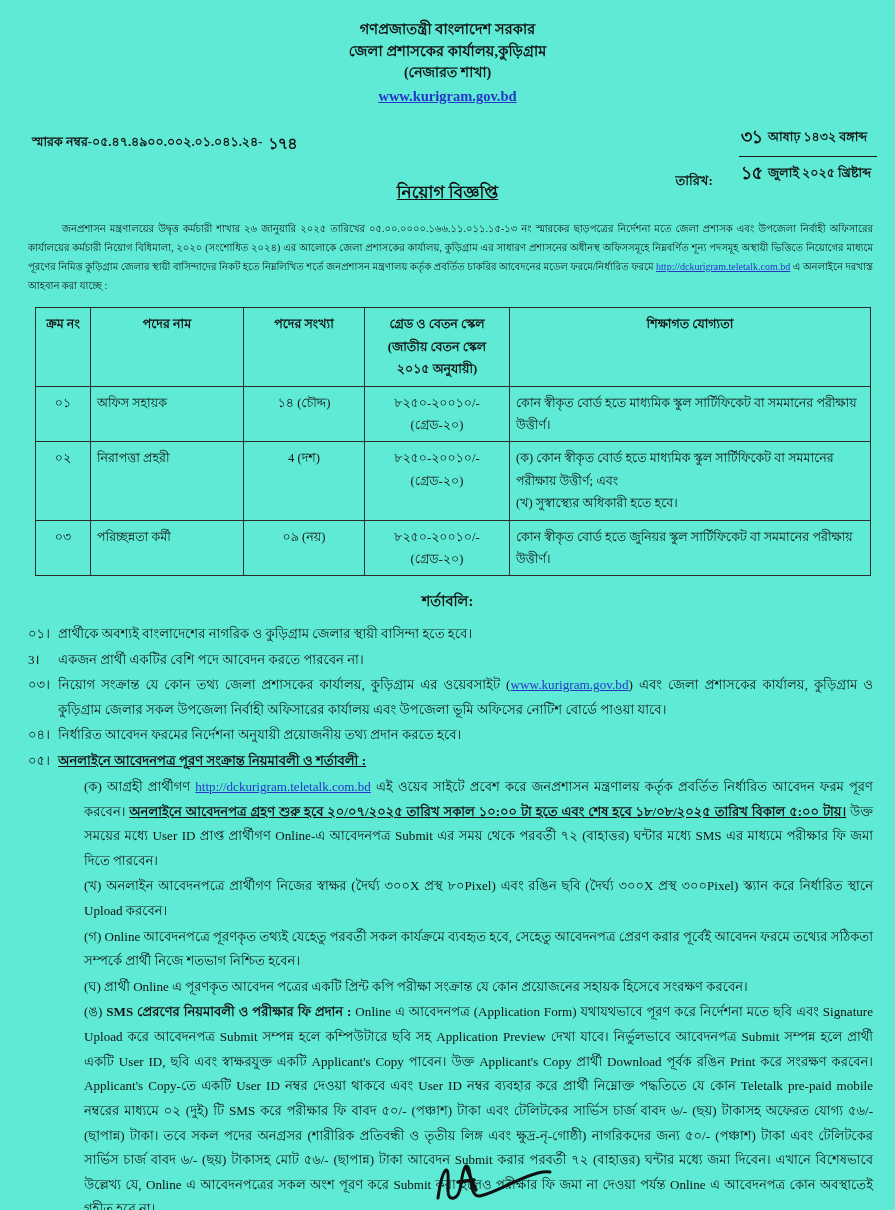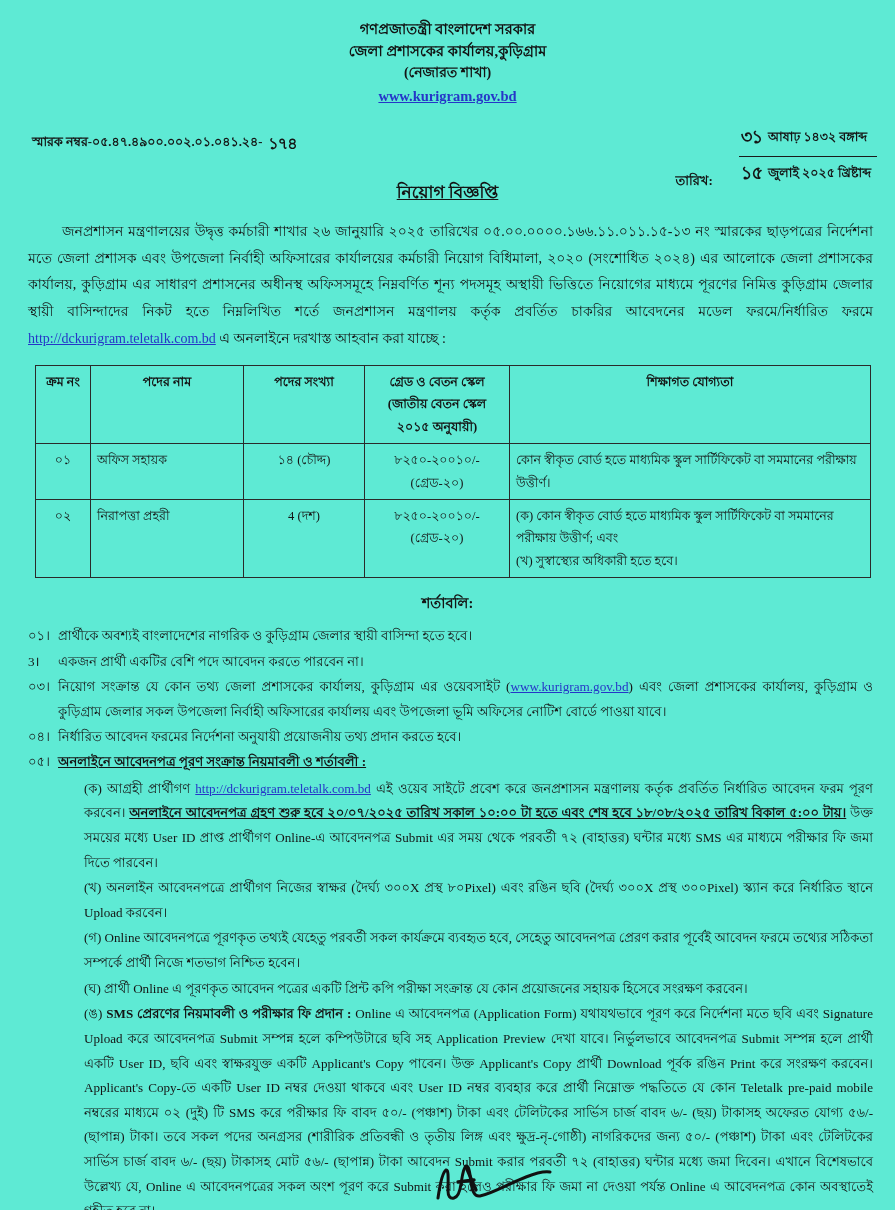--- a/index.html
+++ b/index.html
@@ -108,21 +108,21 @@
     text-align: center;
     font-size: 17px;
     font-weight: 700;
     text-decoration: underline;
     margin: 4px 0 12px 0;
   }
 
   
   .intro {
     margin: 0 22px 0 28px;
-    font-size: 14px;
+    font-size: 10px;
     line-height: 1.92;
     text-align: justify;
     text-justify: inter-word;
     text-indent: 34px;
   }
   .link {
     color: #2536c8;
     text-decoration: underline;
     cursor: pointer;
   }
@@ -270,20 +270,32 @@
           <td class="c-center">4 (দশ)</td>
           <td class="c-center">
             <span class="cell-sub">৮২৫০-২০০১০/-</span>
             <span class="cell-sub">(গ্রেড-২০)</span>
           </td>
           <td class="c-left">
             <span class="cell-sub">(ক) কোন স্বীকৃত বোর্ড হতে মাধ্যমিক স্কুল সার্টিফিকেট বা সমমানের পরীক্ষায় উত্তীর্ণ; এবং</span>
             <span class="cell-sub">(খ) সুস্বাস্থ্যের অধিকারী হতে হবে।</span>
           </td>
         </tr>
+        <tr>
+          <td class="c-center">০৩</td>
+          <td class="c-left">পরিচ্ছন্নতা কর্মী</td>
+          <td class="c-center">০৯ (নয়)</td>
+          <td class="c-center">
+            <span class="cell-sub">৮২৫০-২০০১০/-</span>
+            <span class="cell-sub">(গ্রেড-২০)</span>
+          </td>
+          <td class="c-left">
+            <span class="cell-sub">কোন স্বীকৃত বোর্ড হতে জুনিয়র স্কুল সার্টিফিকেট বা সমমানের পরীক্ষায় উত্তীর্ণ।</span>
+          </td>
+        </tr>
       </tbody>
     </table>
   </div>
 
   <div class="cond-title">শর্তাবলি:</div>
 
   <div class="cond-list">
     <div class="cond-item">
       <span class="cond-num">০১।</span>
       <span class="cond-text">প্রার্থীকে অবশ্যই বাংলাদেশের নাগরিক ও কুড়িগ্রাম জেলার স্থায়ী বাসিন্দা হতে হবে।</span>

